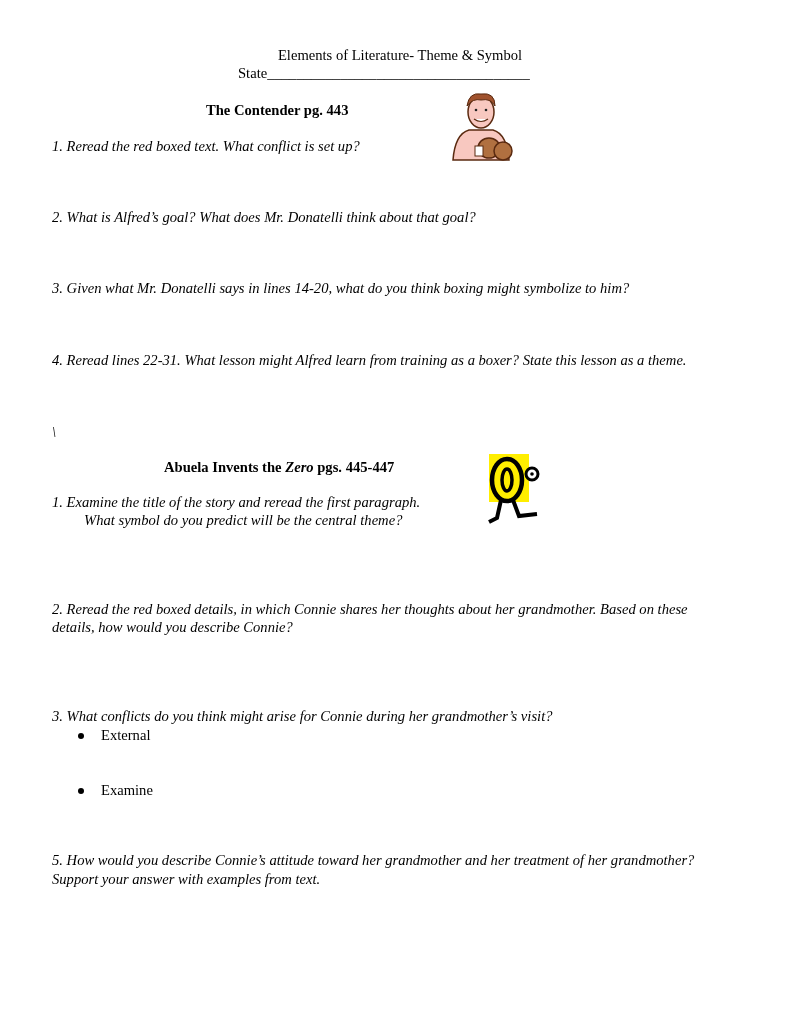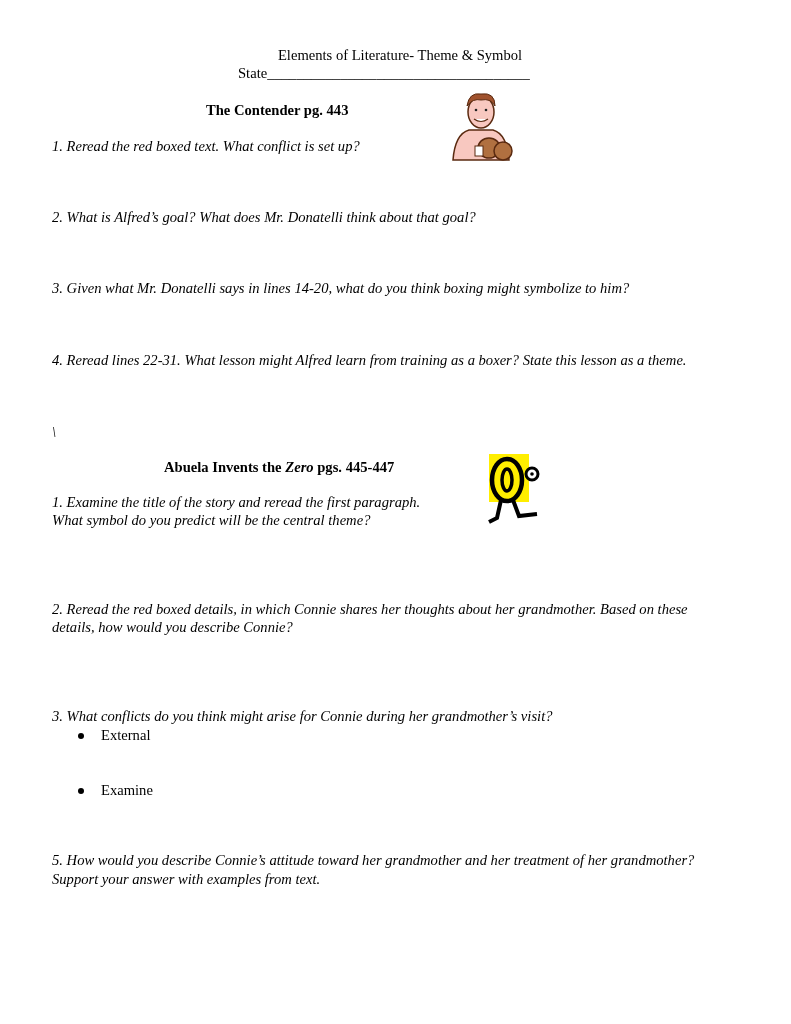--- a/index.html
+++ b/index.html
@@ -47,21 +47,21 @@
   <rect x="4" y="2" width="40" height="48" fill="#ffee00"></rect>
   <ellipse cx="22" cy="28" rx="15" ry="21" fill="#ffee00" stroke="#000" stroke-width="4.5"></ellipse>
   <ellipse cx="22" cy="28" rx="5" ry="11" fill="none" stroke="#000" stroke-width="3.5"></ellipse>
   <circle cx="47" cy="22" r="6" fill="#fff" stroke="#000" stroke-width="3"></circle>
   <circle cx="47" cy="22" r="1.8" fill="#000"></circle>
   <path d="M16 48 L12 66 L4 70" fill="none" stroke="#000" stroke-width="4"></path>
   <path d="M28 48 L34 64 L52 62" fill="none" stroke="#000" stroke-width="4"></path>
 </svg>
 
 <div class="abs q" style="top:493px;">1. Examine the title of the story and reread the first paragraph.</div>
-<div class="abs q" style="top:511px;">What symbol do you predict will be the central theme?</div>
+<div class="abs q" style="top:511px;margin-left:32px;">What symbol do you predict will be the central theme?</div>
 
 <div class="abs q" style="top:600px;">2. Reread the red boxed details, in which Connie shares her thoughts about her grandmother. Based on these</div>
 <div class="abs q" style="top:618px;">details, how would you describe Connie?</div>
 
 <div class="abs q" style="top:707px;text-align:center;">3. What conflicts do you think might arise for Connie during her grandmother’s visit?</div>
 <div class="abs bullet" style="top:726px;"><span class="bullet-dot"></span><span>External</span></div>
 <div class="abs bullet" style="top:781px;"><span class="bullet-dot"></span><span>Examine</span></div>
 
 <div class="abs q" style="top:851px;">5. How would you describe Connie’s attitude toward her grandmother and her treatment of her grandmother?</div>
 <div class="abs q" style="top:870px;">Support your answer with examples from text.</div>

